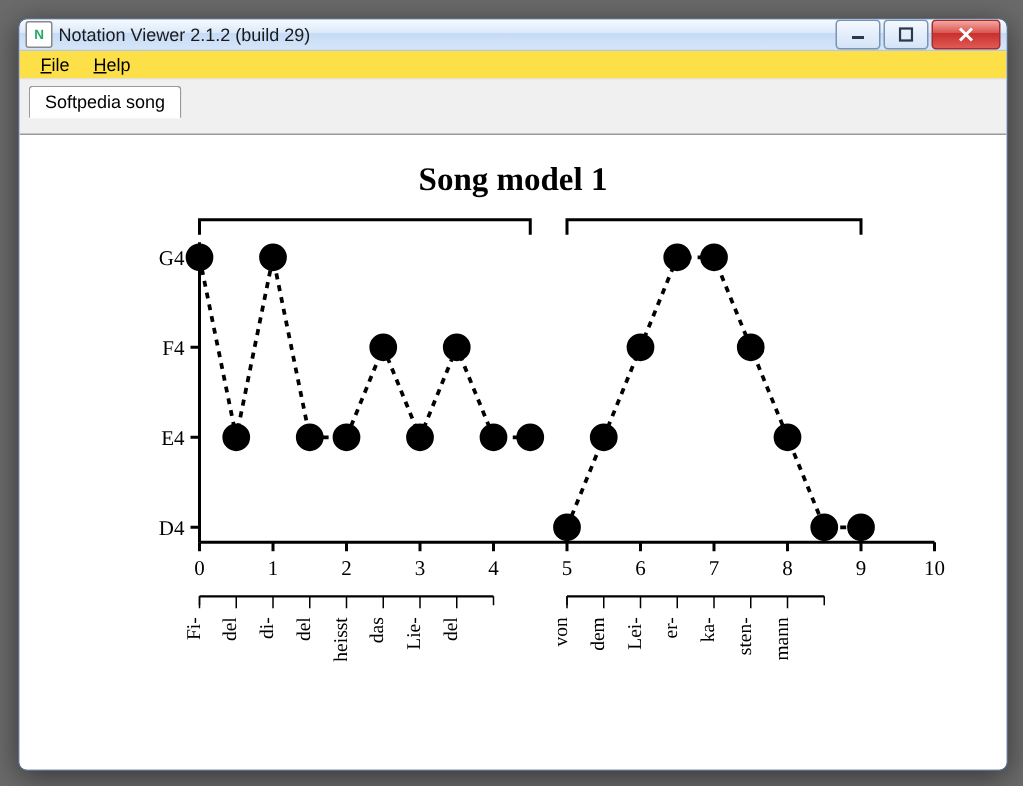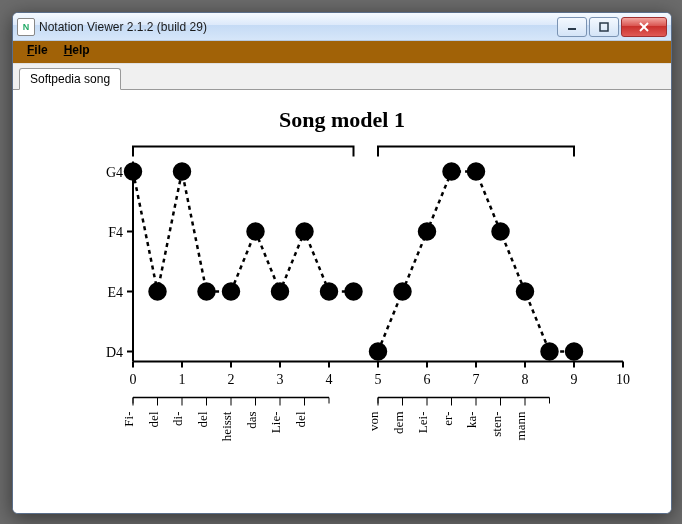--- a/index.html
+++ b/index.html
@@ -58,35 +58,34 @@
     font-size: 10px; color: #2a3a4a;
   }
   .win-btn.close {
     background: linear-gradient(to bottom, #f3a6a0, #d9534f 45%, #c9302c 46%, #e05a55);
     border-color: #a03030;
     color: #fff;
     width: 44px;
   }
   .menubar {
     height: 22px;
-    background: #a16207;
-    display: flex;
-    align-items: flex-start;
+    background: #fde047;
+    display: flex;
+    align-items: flex-end;
     padding: 0 6px;
     border-bottom: 1px solid #e0e0e0;
-    font-weight: bold;
   }
   .menu-item {
     padding: 2px 8px;
     cursor: pointer;
   }
   .menu-item u { text-decoration: underline; }
   .tabstrip {
     background: #f0f0f0;
-    padding: 4px 6px 0 6px;
+    padding: 4px 6px 11px 6px;
     border-bottom: 1px solid var(--tab-border);
     display: flex;
   }
   .tab {
     background: #fff;
     border: 1px solid var(--tab-border);
     border-bottom: 1px solid #fff;
     border-radius: 3px 3px 0 0;
     padding: 3px 10px;
     margin-bottom: -1px;

